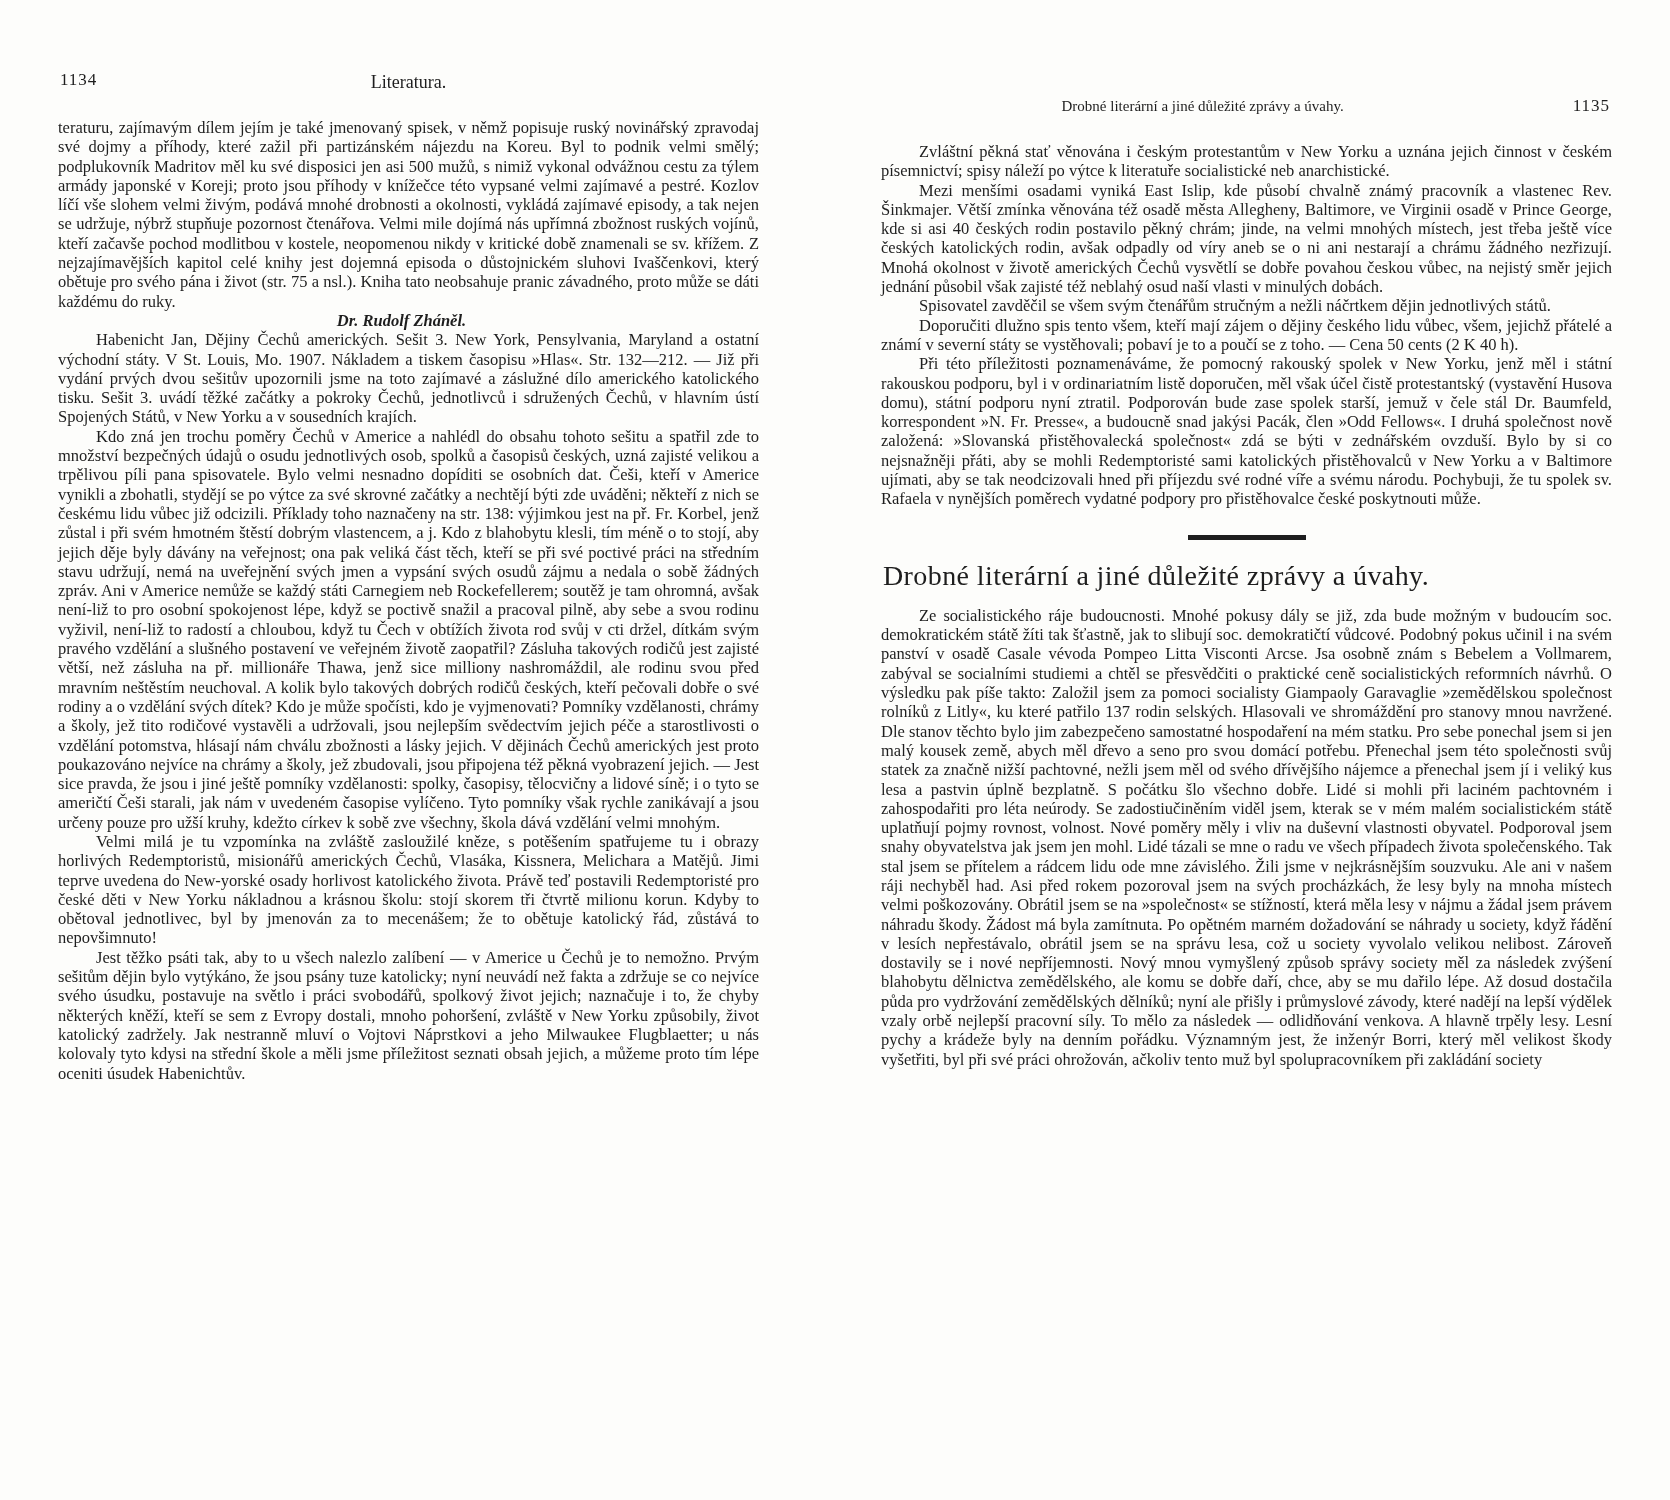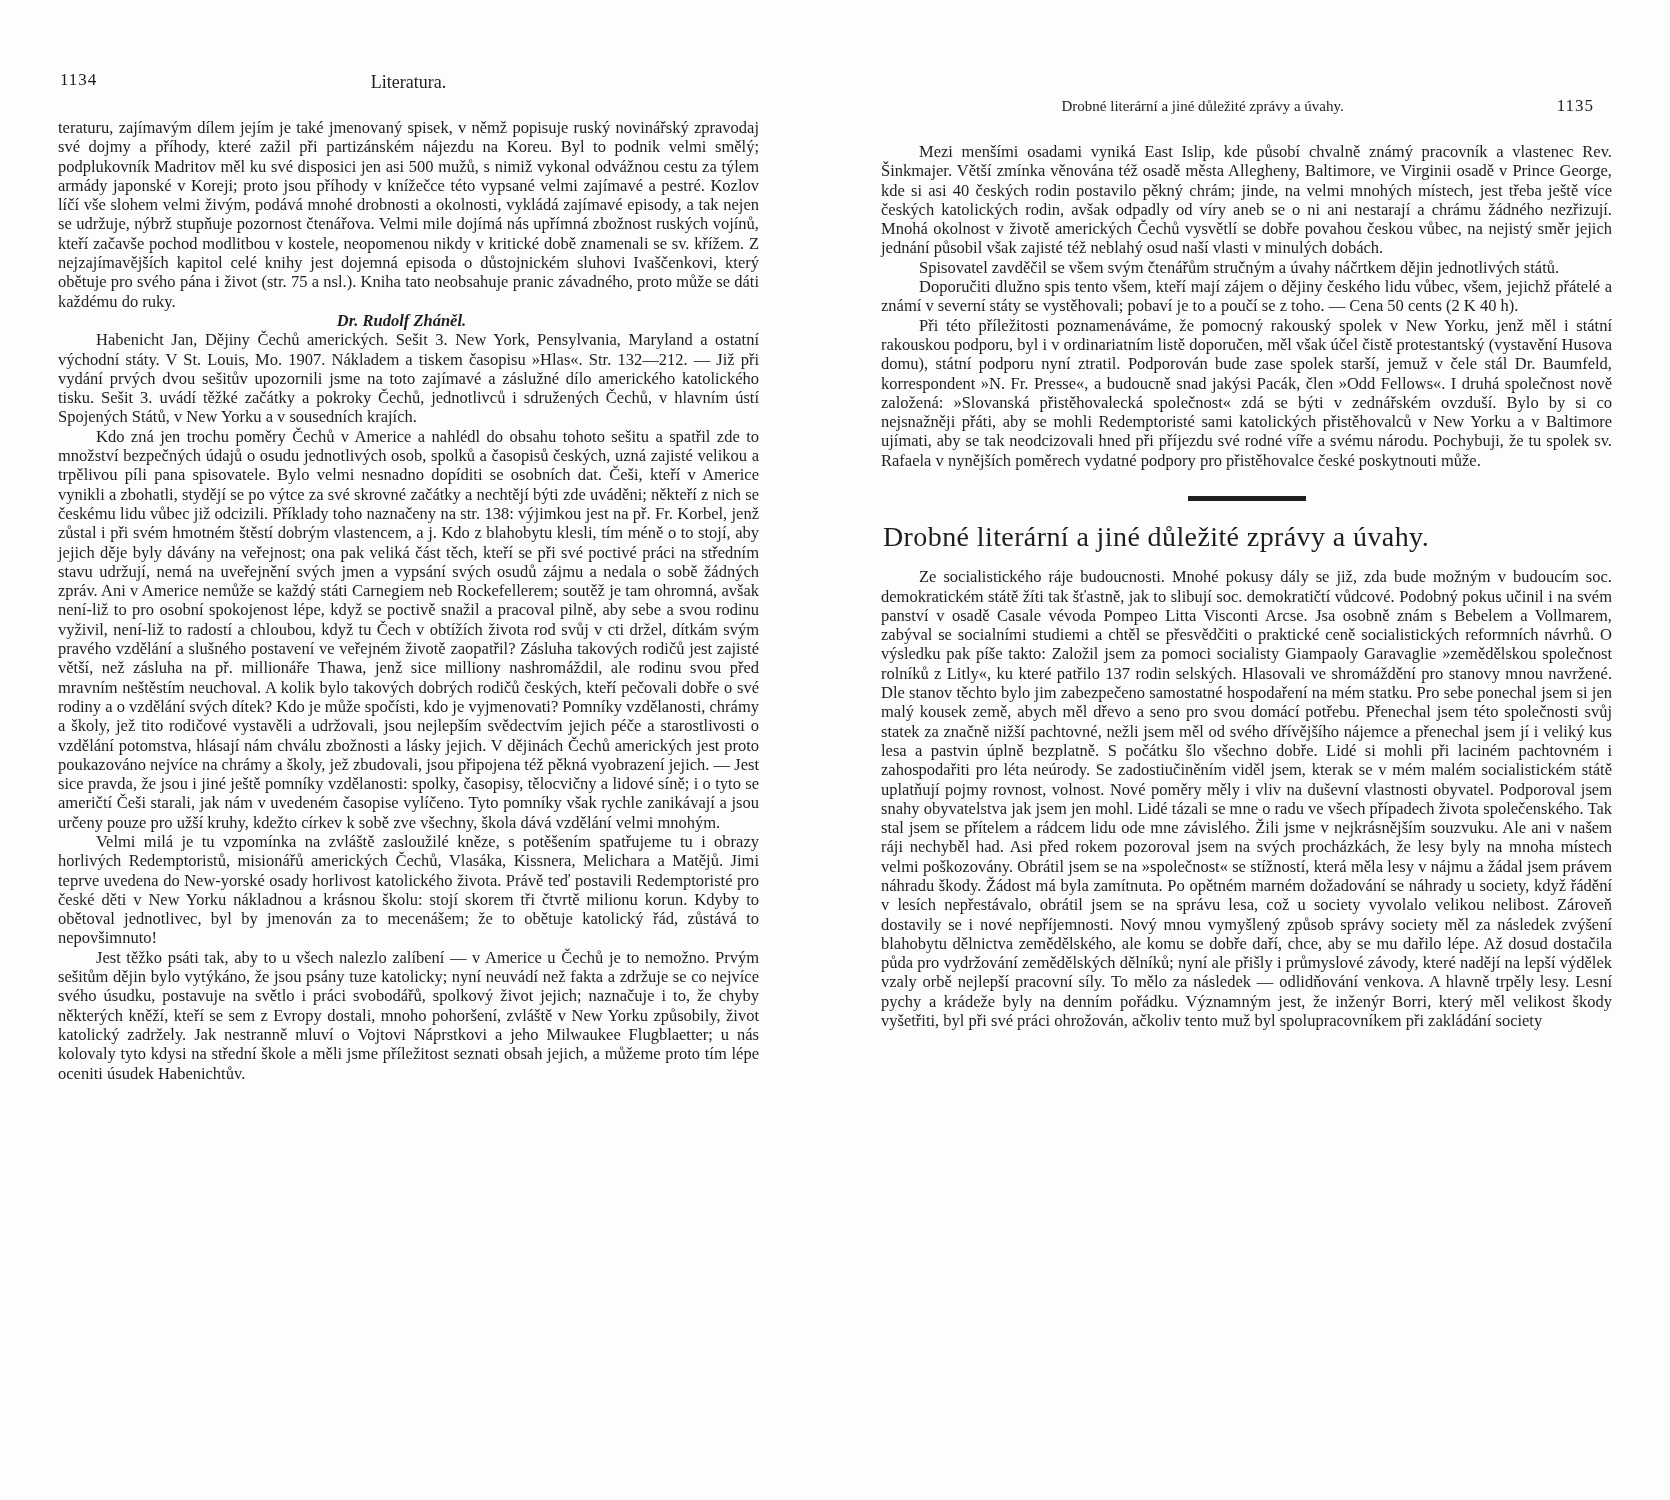--- a/index.html
+++ b/index.html
@@ -12,21 +12,21 @@
     font-family:"Liberation Serif","DejaVu Serif",serif;
     color:#1e1e1e;
     overflow:hidden;
   }
   .page { width:835px; height:100%; }
   .page-left  { padding:70px 76px 0 58px; }
   .page-right { padding:70px 58px 0 46px; }
 
   .page-header { position:relative; height:24px; font-size:16px;text-align:right; }
   .page-header .pagenum-left  { position:absolute; left:2px; top:0; font-size:17px; letter-spacing:1px; }
-  .page-header .pagenum-right { position:absolute; right:18px; top:0; font-size:17px; letter-spacing:1px; }
+  .page-header .pagenum-right { position:absolute; right:2px; top:0; font-size:17px; letter-spacing:1px; }
   .page-header .running-center { position:absolute; left:50%; transform:translateX(-50%); top:2px; font-size:18px; }
   .page-header .running-center-offset { position:absolute; left:44%; transform:translateX(-50%); top:2px; font-size:15px; }
   .page-left  .page-header { margin-bottom:24px; }
   .page-right .page-header { margin-top:26px; margin-bottom:22px; }
 
   .page-body {
     font-size:16.5px;
     line-height:1.17;
     text-align:justify;
   }
@@ -74,22 +74,23 @@
       <p>Jest těžko psáti tak, aby to u všech nalezlo zalíbení — v Americe u Čechů je to nemožno. Prvým sešitům dějin bylo vytýkáno, že jsou psány tuze katolicky; nyní neuvádí než fakta a zdržuje se co nejvíce svého úsudku, postavuje na světlo i práci svobodářů, spolkový život jejich; naznačuje i to, že chyby některých kněží, kteří se sem z Evropy dostali, mnoho pohoršení, zvláště v New Yorku způsobily, život katolický zadržely. Jak nestranně mluví o Vojtovi Náprstkovi a jeho Milwaukee Flugblaetter; u nás kolovaly tyto kdysi na střední škole a měli jsme příležitost seznati obsah jejich, a můžeme proto tím lépe oceniti úsudek Habenichtův.</p>
     </div>
   </div>
 
   <div class="page page-right">
     <div class="page-header">
       <span class="running-center-offset">Drobné literární a jiné důležité zprávy a úvahy.</span>
       <span class="pagenum-right">1135</span>
     </div>
     <div class="page-body">
+      <p>Zvláštní pěkná stať věnována i českým protestantům v New Yorku a uznána jejich činnost v českém písemnictví; spisy náleží po výtce k literatuře socialistické neb anarchistické.</p>
       <p>Mezi menšími osadami vyniká East Islip, kde působí chvalně známý pracovník a vlastenec Rev. Šinkmajer. Větší zmínka věnována též osadě města Allegheny, Baltimore, ve Virginii osadě v Prince George, kde si asi 40 českých rodin postavilo pěkný chrám; jinde, na velmi mnohých místech, jest třeba ještě více českých katolických rodin, avšak odpadly od víry aneb se o ni ani nestarají a chrámu žádného nezřizují. Mnohá okolnost v životě amerických Čechů vysvětlí se dobře povahou českou vůbec, na nejistý směr jejich jednání působil však zajisté též neblahý osud naší vlasti v minulých dobách.</p>
-      <p>Spisovatel zavděčil se všem svým čtenářům stručným a úvahy náčrtkem dějin jednotlivých států.</p>
+      <p>Spisovatel zavděčil se všem svým čtenářům stručným a nežli náčrtkem dějin jednotlivých států.</p>
       <p>Doporučiti dlužno spis tento všem, kteří mají zájem o dějiny českého lidu vůbec, všem, jejichž přátelé a známí v severní státy se vystěhovali; pobaví je to a poučí se z toho. — Cena 50 cents (2 K 40 h).</p>
       <p>Při této příležitosti poznamenáváme, že pomocný rakouský spolek v New Yorku, jenž měl i státní rakouskou podporu, byl i v ordinariatním listě doporučen, měl však účel čistě protestantský (vystavění Husova domu), státní podporu nyní ztratil. Podporován bude zase spolek starší, jemuž v čele stál Dr. Baumfeld, korrespondent »N. Fr. Presse«, a budoucně snad jakýsi Pacák, člen »Odd Fellows«. I druhá společnost nově založená: »Slovanská přistěhovalecká společnost« zdá se býti v zednářském ovzduší. Bylo by si co nejsnažněji přáti, aby se mohli Redemptoristé sami katolických přistěhovalců v New Yorku a v Baltimore ujímati, aby se tak neodcizovali hned při příjezdu své rodné víře a svému národu. Pochybuji, že tu spolek sv. Rafaela v nynějších poměrech vydatné podpory pro přistěhovalce české poskytnouti může.</p>
 
       <div class="section-divider"></div>
 
       <h2 class="section-heading">Drobné literární a jiné důležité zprávy a úvahy.</h2>
 
       <p><span class="lead">Ze socialistického ráje budoucnosti.</span><span> Mnohé pokusy dály se již, zda bude možným v budoucím soc. demokratickém státě žíti tak šťastně, jak to slibují soc. demokratičtí vůdcové. Podobný pokus učinil i na svém panství v osadě Casale vévoda Pompeo Litta Visconti Arcse. Jsa osobně znám s Bebelem a Vollmarem, zabýval se socialními studiemi a chtěl se přesvědčiti o praktické ceně socialistických reformních návrhů. O výsledku pak píše takto: Založil jsem za pomoci socialisty Giampaoly Garavaglie »zemědělskou společnost rolníků z Litly«, ku které patřilo 137 rodin selských. Hlasovali ve shromáždění pro stanovy mnou navržené. Dle stanov těchto bylo jim zabezpečeno samostatné hospodaření na mém statku. Pro sebe ponechal jsem si jen malý kousek země, abych měl dřevo a seno pro svou domácí potřebu. Přenechal jsem této společnosti svůj statek za značně nižší pachtovné, nežli jsem měl od svého dřívějšího nájemce a přenechal jsem jí i veliký kus lesa a pastvin úplně bezplatně. S počátku šlo všechno dobře. Lidé si mohli při laciném pachtovném i zahospodařiti pro léta neúrody. Se zadostiučiněním viděl jsem, kterak se v mém malém socialistickém státě uplatňují pojmy rovnost, volnost. Nové poměry měly i vliv na duševní vlastnosti obyvatel. Podporoval jsem snahy obyvatelstva jak jsem jen mohl. Lidé tázali se mne o radu ve všech případech života společenského. Tak stal jsem se přítelem a rádcem lidu ode mne závislého. Žili jsme v nejkrásnějším souzvuku. Ale ani v našem ráji nechyběl had. Asi před rokem pozoroval jsem na svých procházkách, že lesy byly na mnoha místech velmi poškozovány. Obrátil jsem se na »společnost« se stížností, která měla lesy v nájmu a žádal jsem právem náhradu škody. Žádost má byla zamítnuta. Po opětném marném dožadování se náhrady u society, když řádění v lesích nepřestávalo, obrátil jsem se na správu lesa, což u society vyvolalo velikou nelibost. Zároveň dostavily se i nové nepříjemnosti. Nový mnou vymyšlený způsob správy society měl za následek zvýšení blahobytu dělnictva zemědělského, ale komu se dobře daří, chce, aby se mu dařilo lépe. Až dosud dostačila půda pro vydržování zemědělských dělníků; nyní ale přišly i průmyslové závody, které nadějí na lepší výdělek vzaly orbě nejlepší pracovní síly. To mělo za následek — odlidňování venkova. A hlavně trpěly lesy. Lesní pychy a krádeže byly na denním pořádku. Významným jest, že inženýr Borri, který měl velikost škody vyšetřiti, byl při své práci ohrožován, ačkoliv tento muž byl spolupracovníkem při zakládání society</span></p>
     </div>
   </div>

